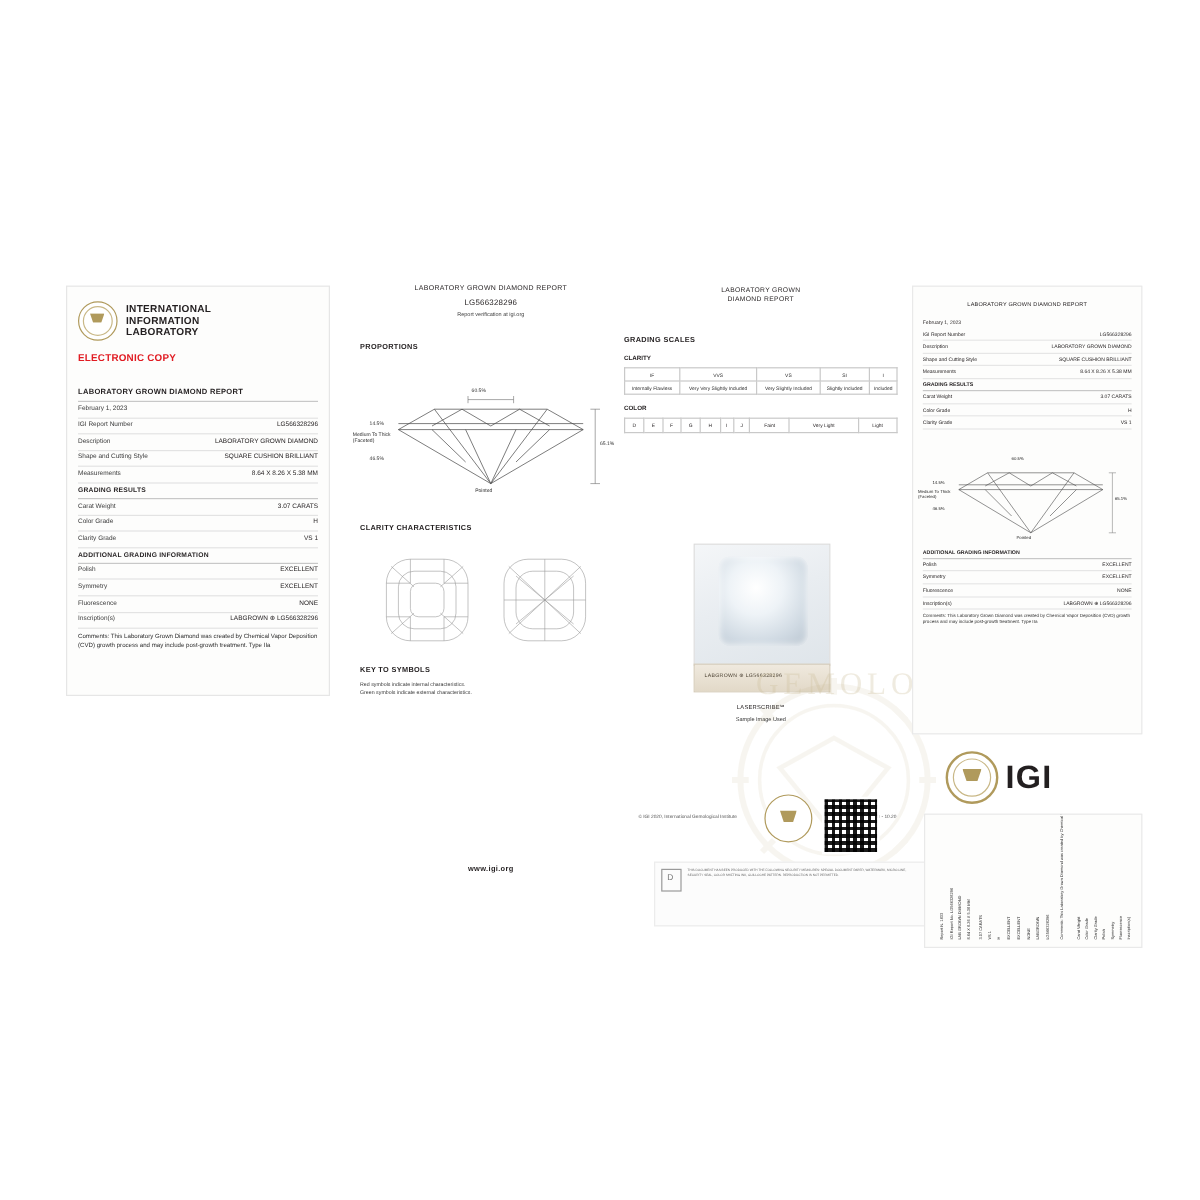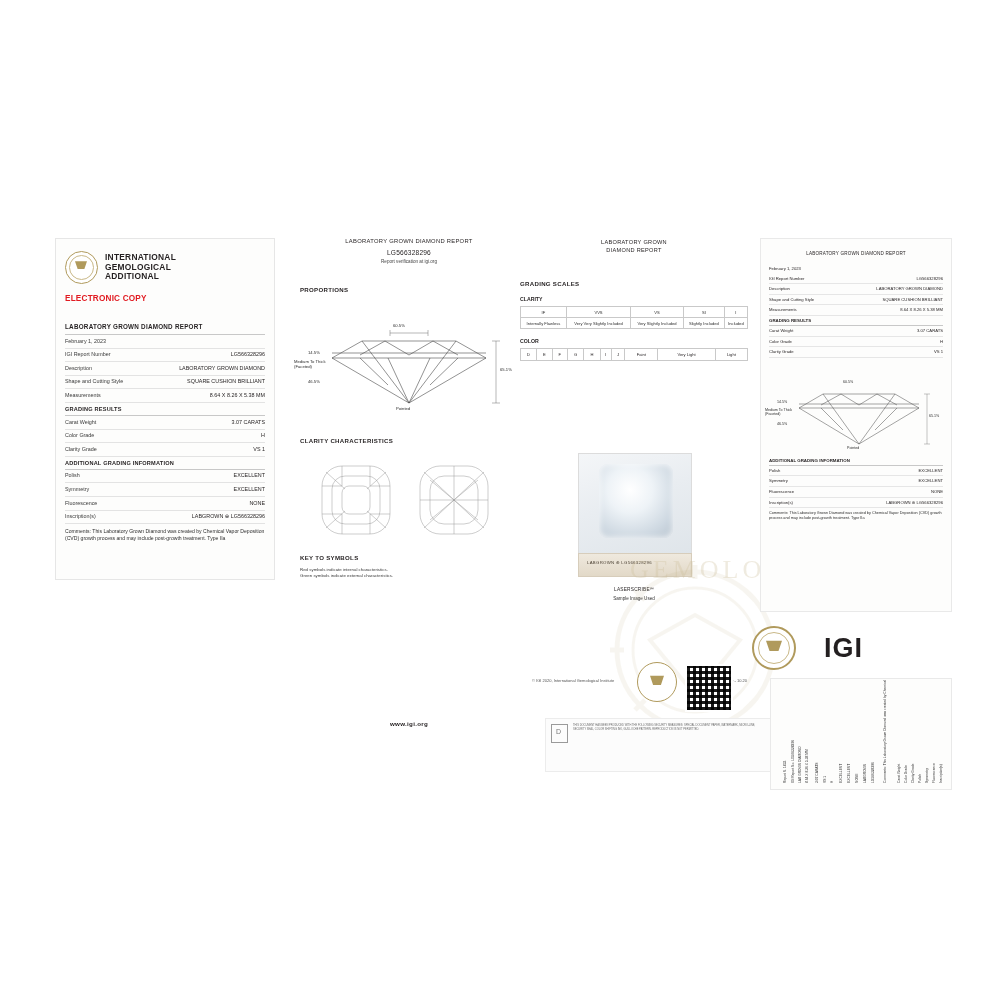--- a/index.html
+++ b/index.html
@@ -73,22 +73,22 @@
   
   #panel4{position:absolute;left:760px;top:238px;width:190px;height:372px;
           background:#fdfdfc;border:1px solid:#e9e9e9;}
   .p4-title{font-size:4.6px;text-align:center;letter-spacing:.2px;margin-top:6px;}
   .kv4{display:flex;justify-content:space-between;font-size:4.2px;line-height:5.6px;
        padding:2px 0;border-bottom:1px solid #e6e6e6;}
   .sec4{font-size:4.4px;font-weight:bold;padding:2.5px 0 1.5px 0;border-bottom:1px solid #c8c8c8;}
   .cmt4{font-size:3.8px;line-height:5px;color:#2e2e2e;margin-top:3px;}
 
   
-  #igiblock{position:absolute;left:752px;top:622px;width:180px;height:52px;
-            display:flex;align-items:center;gap:28px;}
+  #igiblock{position:absolute;left:788px;top:622px;width:180px;height:52px;
+            display:flex;align-items:center;gap:6px;}
   .igi-seal-lg{width:40px;height:40px;border-radius:50%;background:#fff;
                border:2px solid #b09a5c;position:relative;flex:none;}
   .igi-seal-lg:before{content:"";position:absolute;left:4px;top:4px;right:4px;bottom:4px;
                border-radius:50%;border:1px solid #c9b887;}
   .igi-seal-lg:after{content:"";position:absolute;left:12px;top:10px;width:16px;height:13px;
                background:#b09a5c;clip-path:polygon(0% 22%,100% 22%,78% 100%,22% 100%);}
   .igi-word{font-size:27px;font-weight:bold;letter-spacing:1px;color:#231f20;}
 
   
   #minicard{position:absolute;left:770px;top:678px;width:180px;height:110px;
@@ -123,22 +123,22 @@
 <body>
 
 <div class="sheet">
 
   <div id="panel1">
     <div class="p1inner">
       <div class="logo-head">
         <div class="igi-seal"></div>
         <div class="org-name">
           <div>INTERNATIONAL</div>
-          <div>GEMOLOGICAL</div>
-          <div>ADDITIONAL</div>
+          <div>INFORMATION</div>
+          <div>LABORATORY</div>
         </div>
       </div>
 
       <div class="ecopy">ELECTRONIC COPY</div>
 
       <div class="p1-title">LABORATORY GROWN DIAMOND REPORT</div>
 
       <div class="kv">
         <span class="k">February 1, 2023</span>
         <span class="v"></span>

